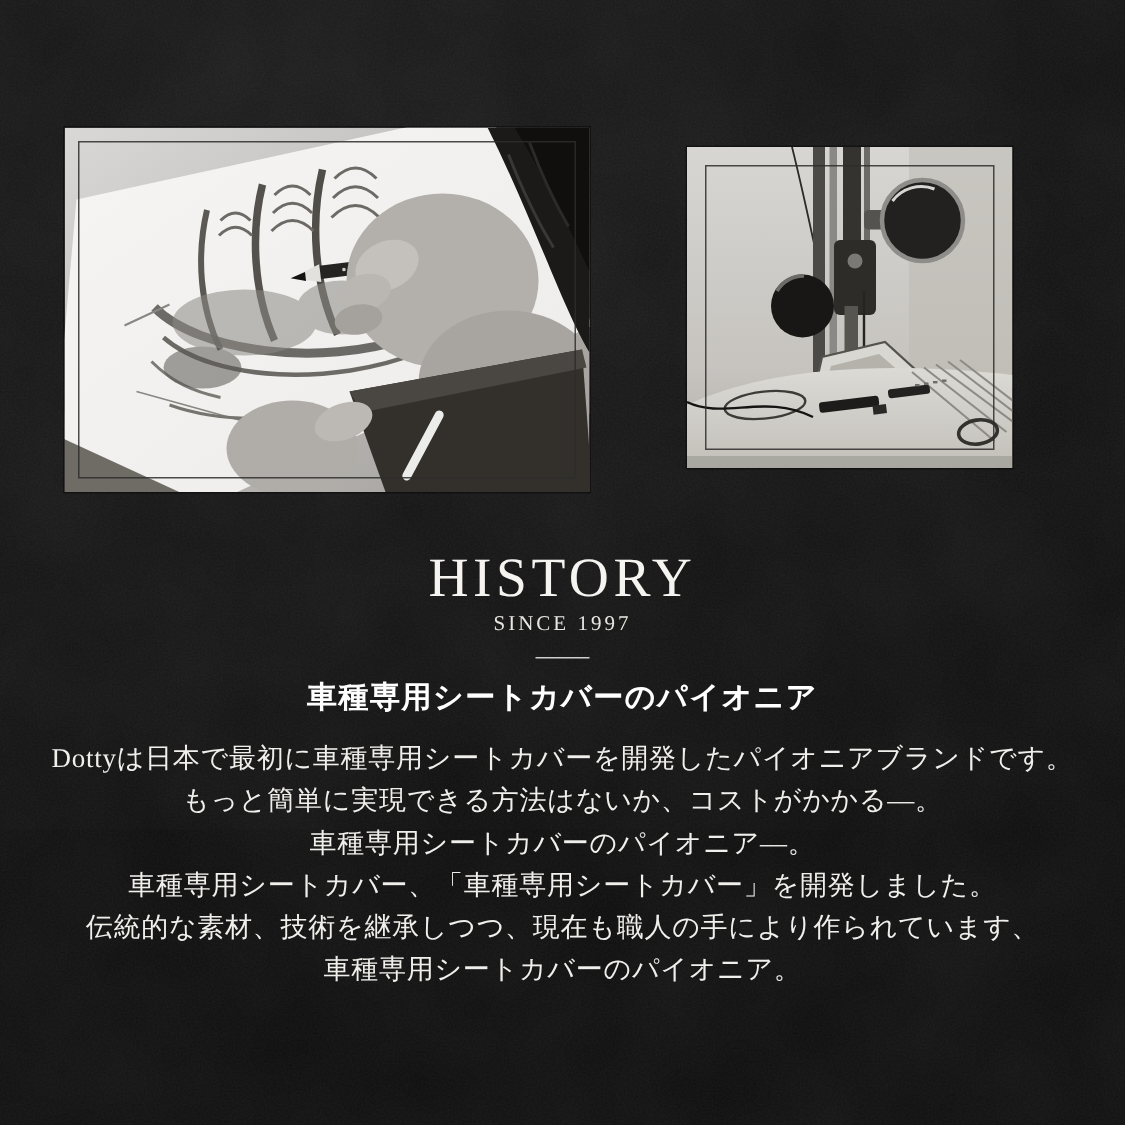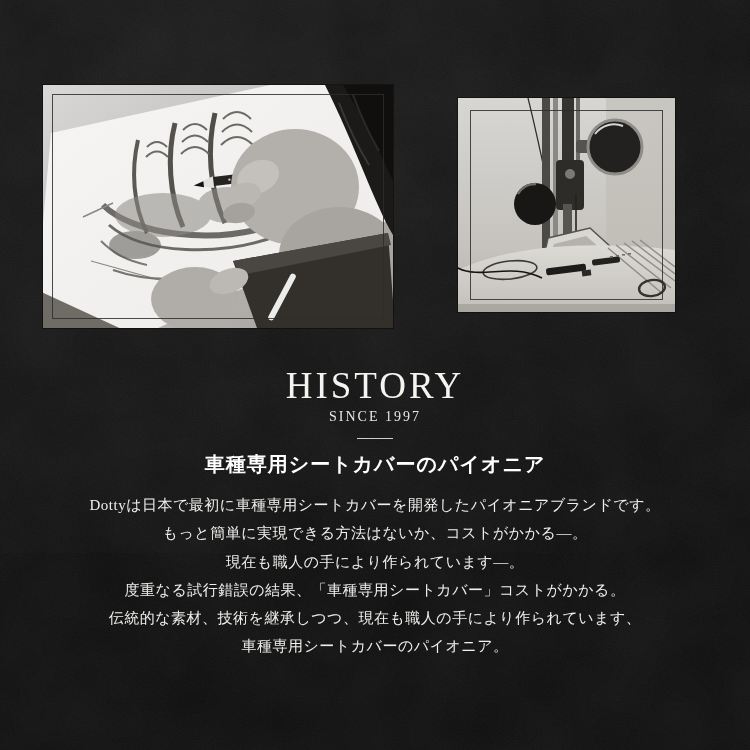--- a/index.html
+++ b/index.html
@@ -39,21 +39,21 @@
   .history-subtitle{
     margin-top:5px;font-size:14px;letter-spacing:2px;color:#e9e7e2;text-align:center;
   }
   .divider{
     width:36px;height:1px;background:#cfcfcf;margin:13px auto 0 auto;
   }
   .jp-heading{
     margin:12px 0 0 0;font-size:20px;font-weight:700;letter-spacing:1px;color:#ffffff;
   }
   .jp-body{
-    margin-top:13px;font-size:15px;line-height:28.3px;letter-spacing:.5px;color:#f0efec;
+    margin-top:13px;font-size:18px;line-height:28.3px;letter-spacing:.5px;color:#f0efec;
   }
 </style>
 </head>
 <body>
 
 <div class="page">
 
   <svg class="texture" width="750" height="750">
     <filter id="noiseF">
       <feTurbulence type="fractalNoise" baseFrequency="0.8" numOctaves="2" seed="7" result="n"></feTurbulence>
@@ -227,20 +227,20 @@
   </div>
 
   <section class="history">
     <h2 class="history-title">HISTORY</h2>
     <div class="history-subtitle">SINCE 1997</div>
     <div class="divider"></div>
     <h3 class="jp-heading">車種専用シートカバーのパイオニア</h3>
     <div class="jp-body">
       <div>Dottyは日本で最初に車種専用シートカバーを開発したパイオニアブランドです。</div>
       <div>もっと簡単に実現できる方法はないか、コストがかかる―。</div>
-      <div>現在も職人の手により作られています―。</div>
-      <div>度重なる試行錯誤の結果、「車種専用シートカバー」コストがかかる。</div>
+      <div>車種専用シートカバーのパイオニア―。</div>
+      <div>車種専用シートカバー、「車種専用シートカバー」を開発しました。</div>
       <div>伝統的な素材、技術を継承しつつ、現在も職人の手により作られています、</div>
       <div>車種専用シートカバーのパイオニア。</div>
     </div>
   </section>
 
 </div>
 
 </body></html>

